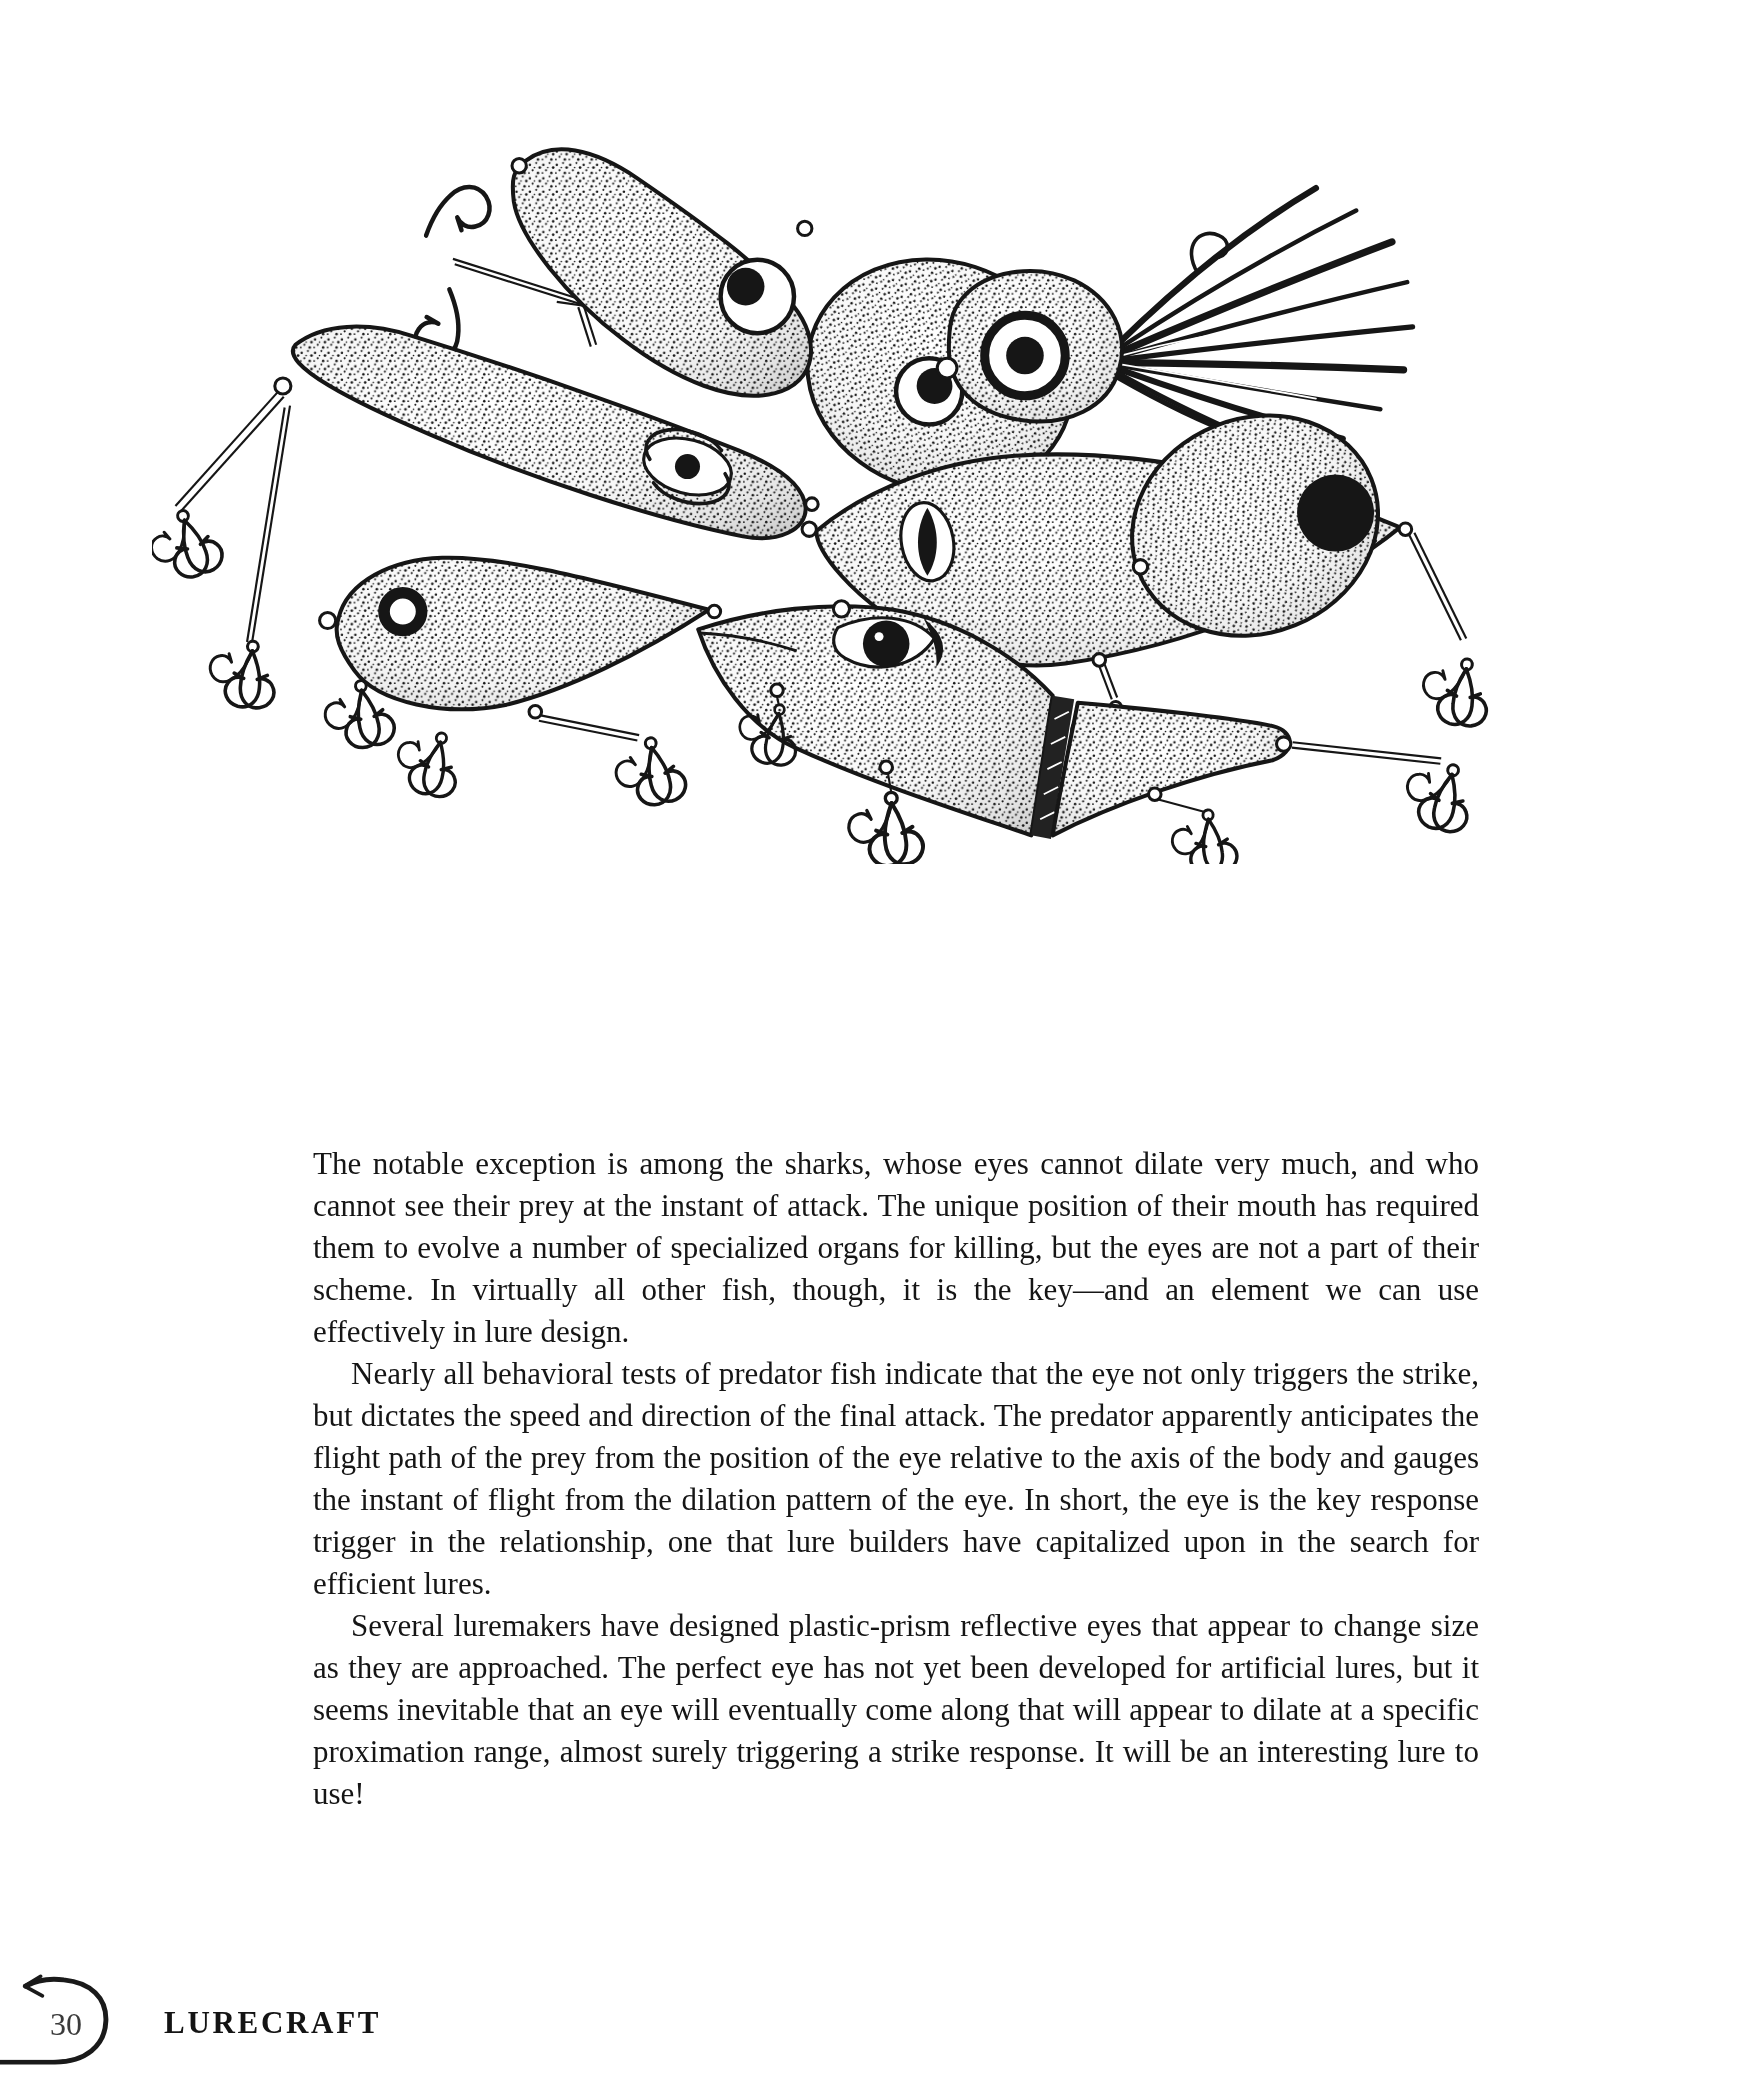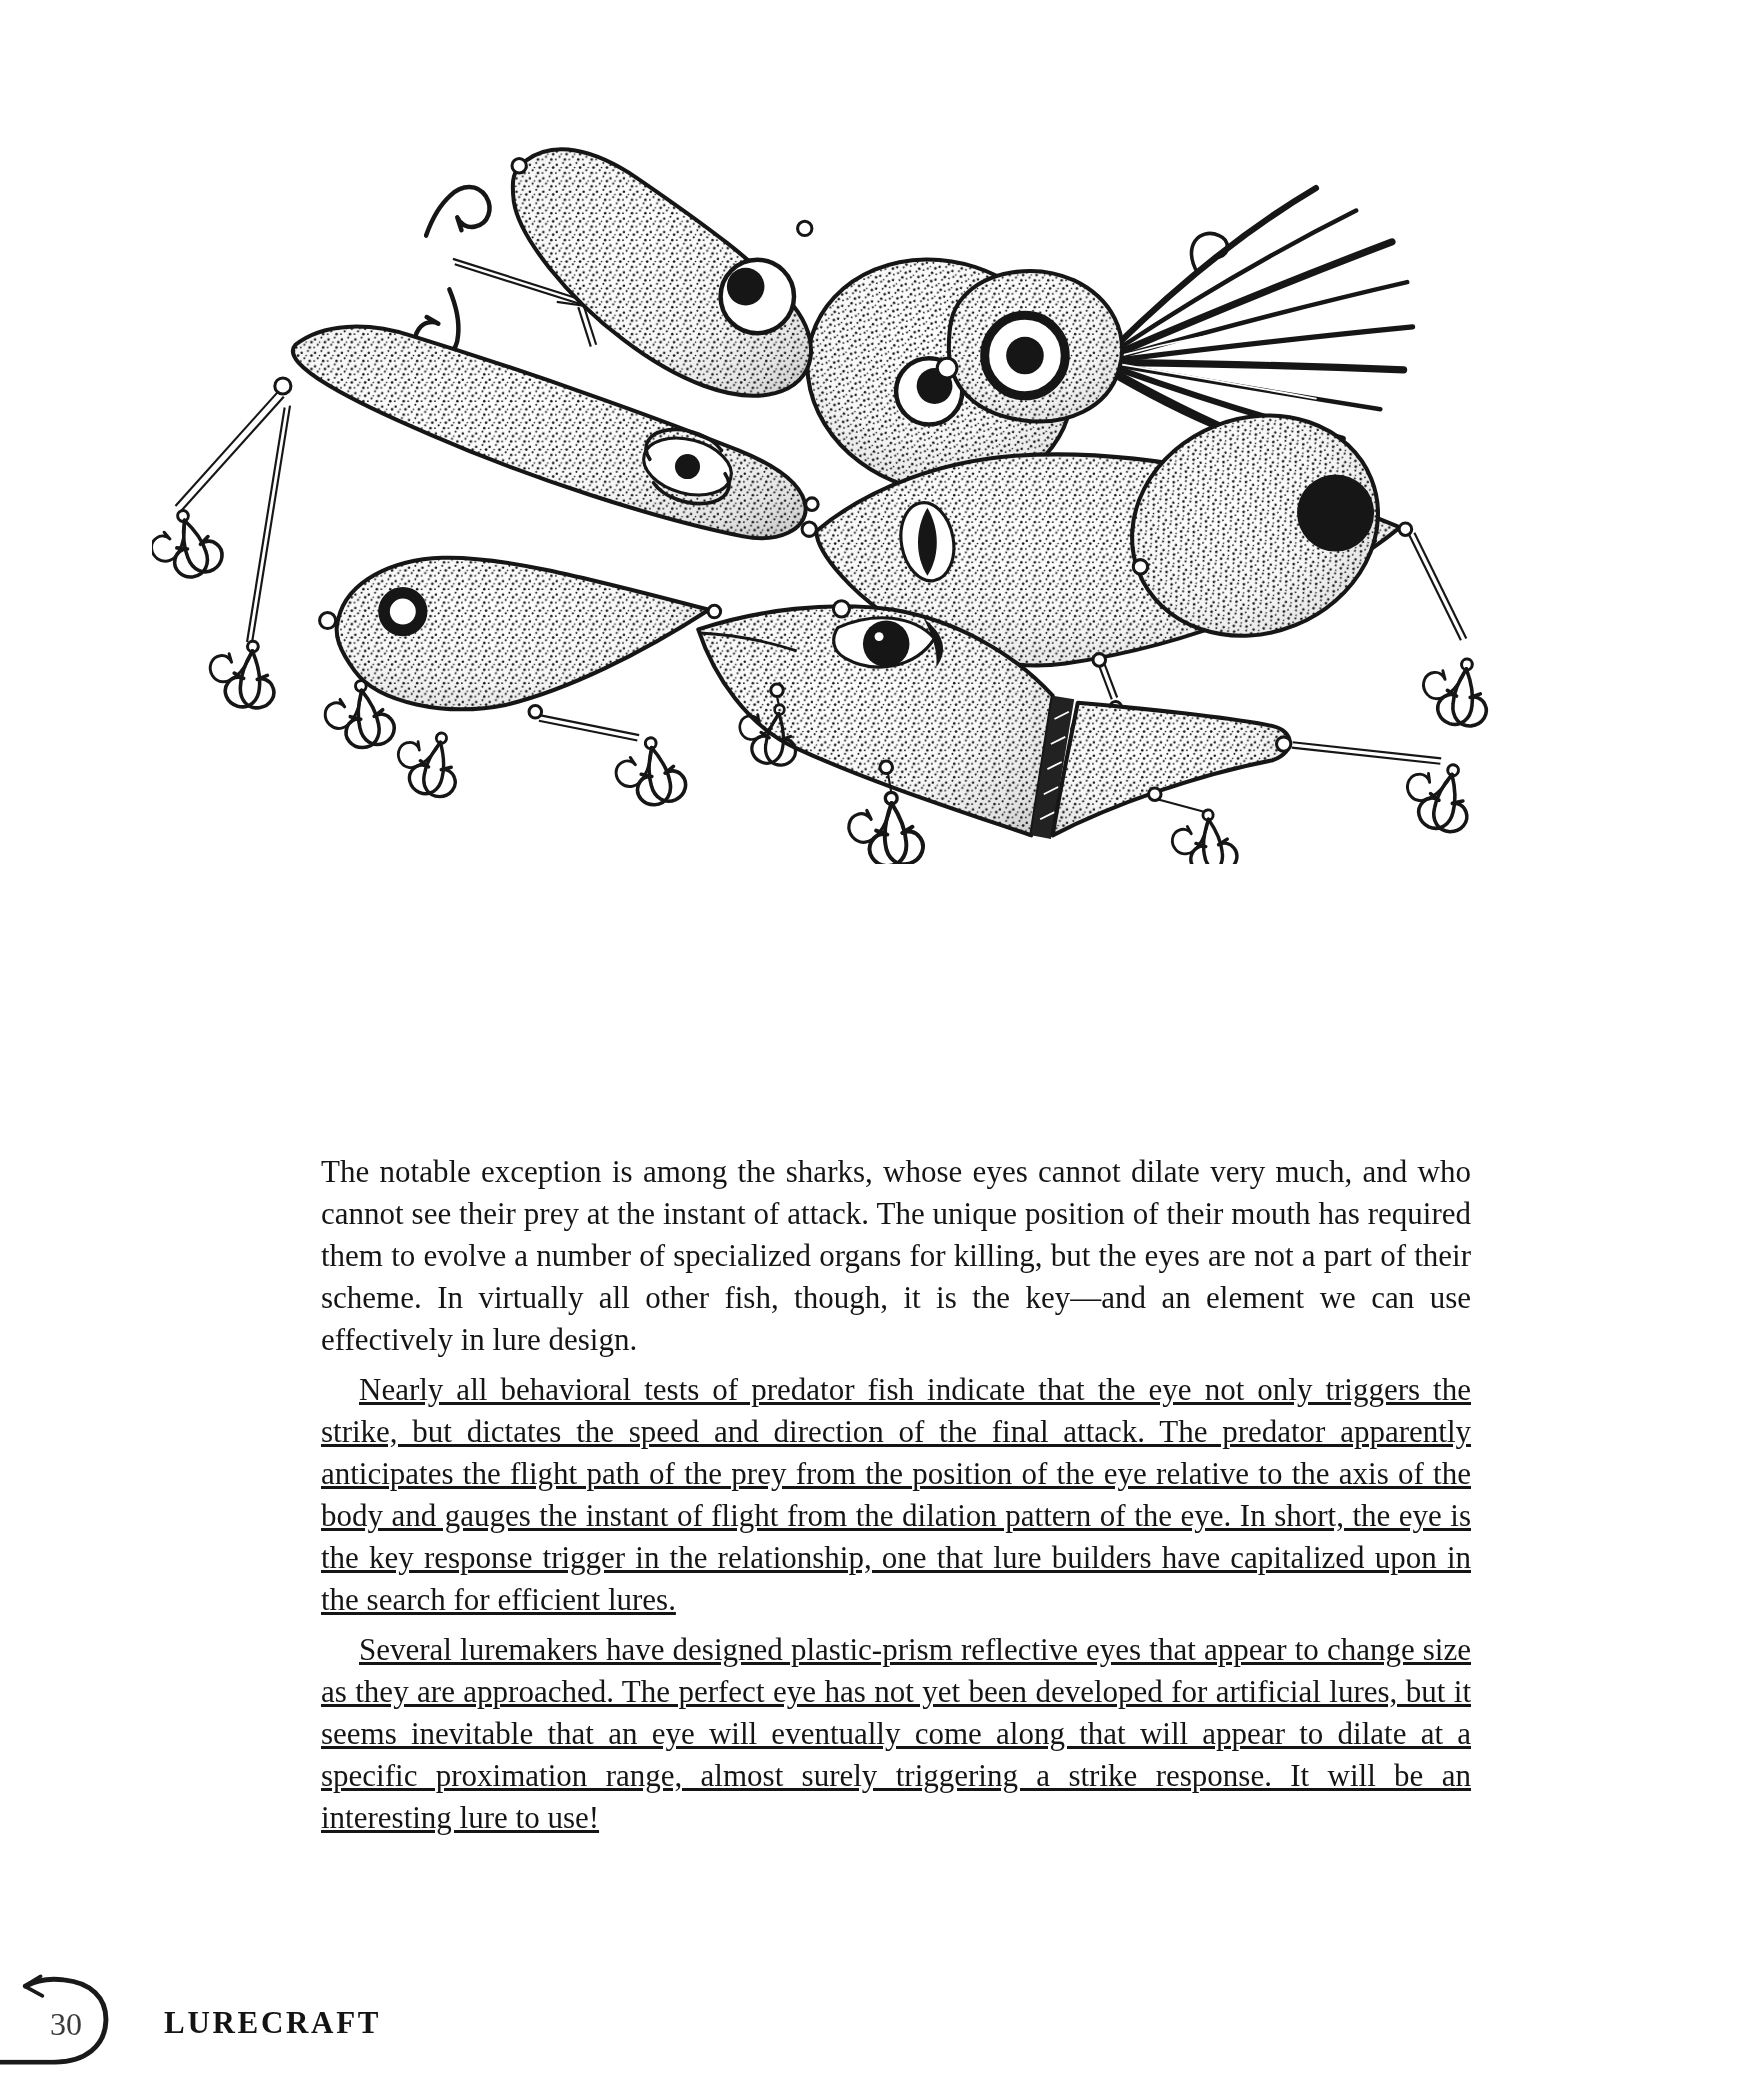--- a/index.html
+++ b/index.html
@@ -16,22 +16,22 @@
   .caption{
     position:absolute;left:311px;top:877px;width:1070px;
     font-family:"Liberation Sans", sans-serif;
     font-size:26px;line-height:41px;color:#222;letter-spacing:0.2px;
   }
   .bodytext{
     position:absolute;left:313px;top:1143px;width:1166px;
     font-size:31px;line-height:42px;text-align:justify;
     color:#151515;
   }
-  .bodytext p{margin:8px;}
-  .bodytext p + p{text-indent:38px;text-decoration:underline;}
+  .bodytext p{margin:0;}
+  .bodytext p + p{text-indent:38px;}
   .footer-hook{position:absolute;left:-3.6px;top:1967px;width:134px;height:115px;}
   .pageno{
     position:absolute;left:50px;top:2006px;
     font-size:32px;color:#3a3a3a;
   }
   .running-title{
     position:absolute;left:164px;top:2005px;
     font-size:31px;font-weight:bold;letter-spacing:2.7px;color:#141414;text-align:center;
   }
   

